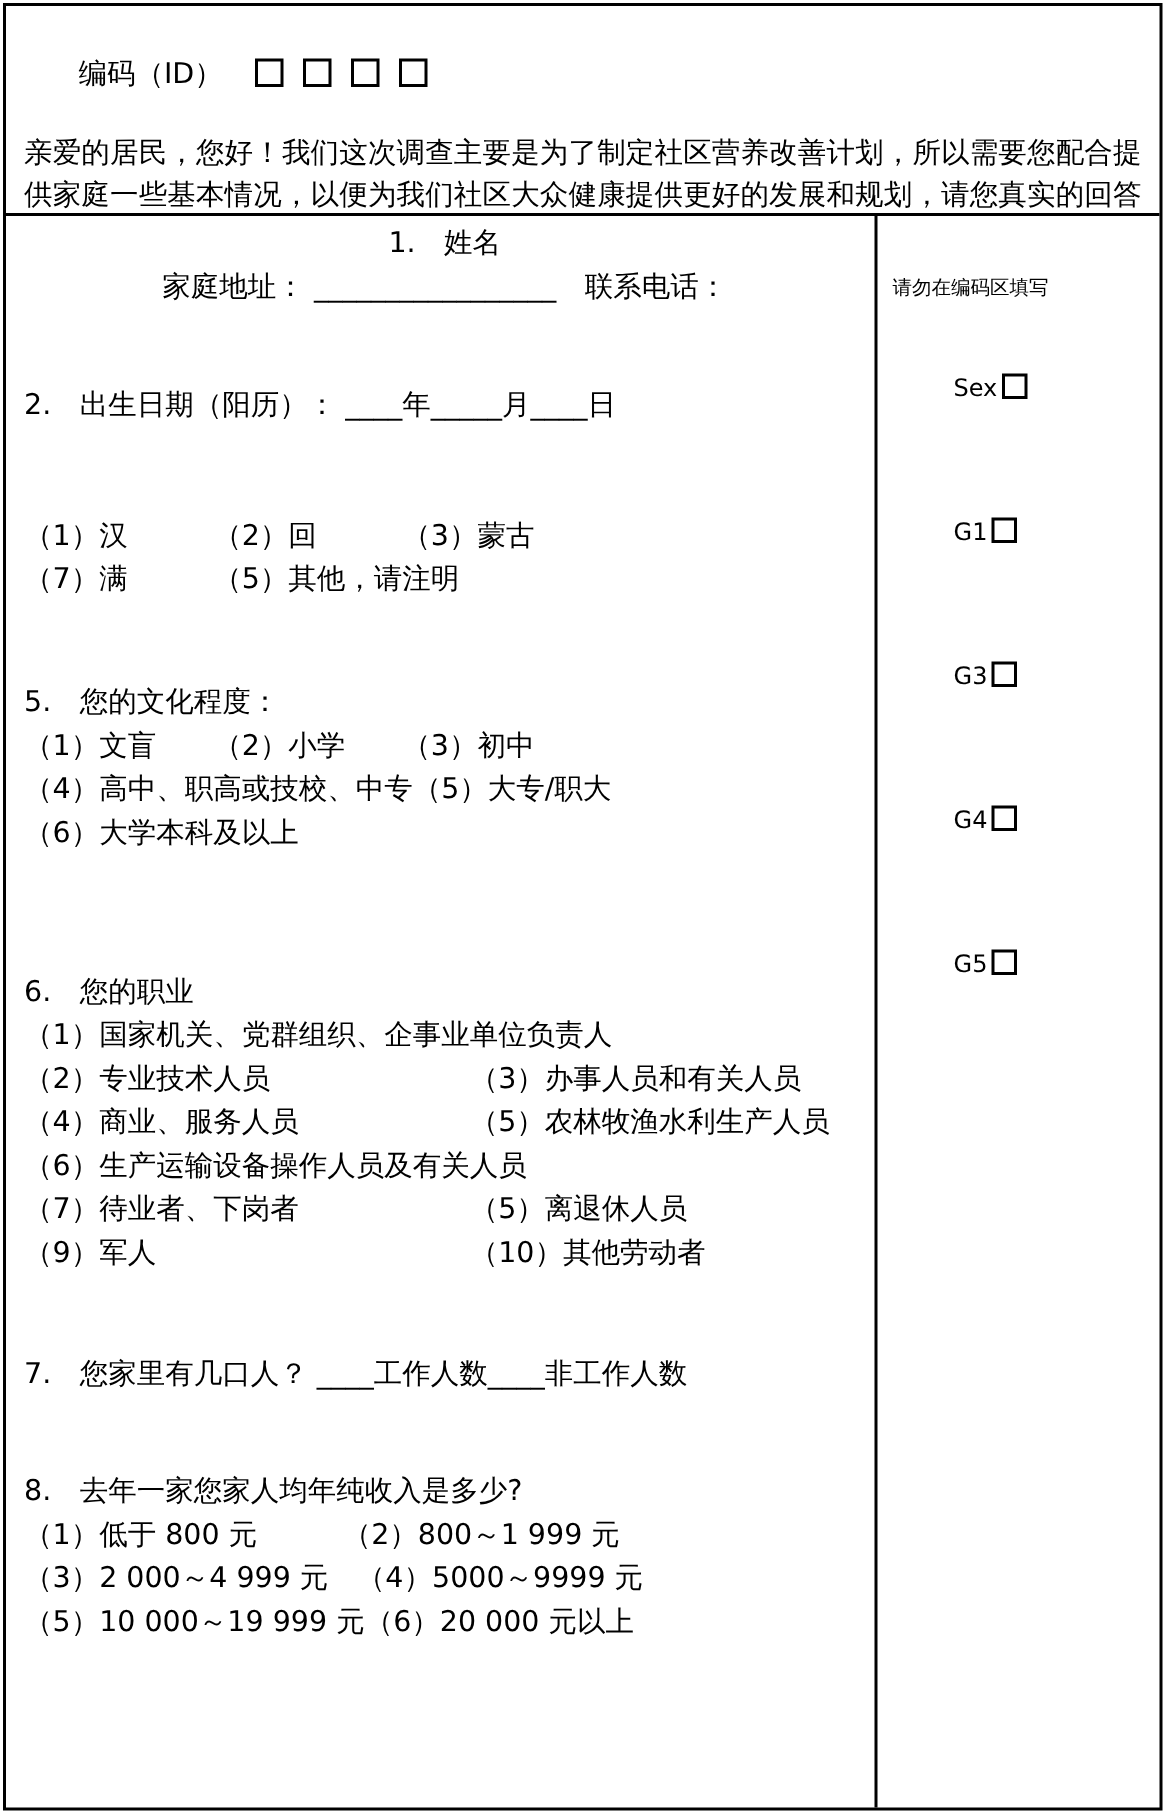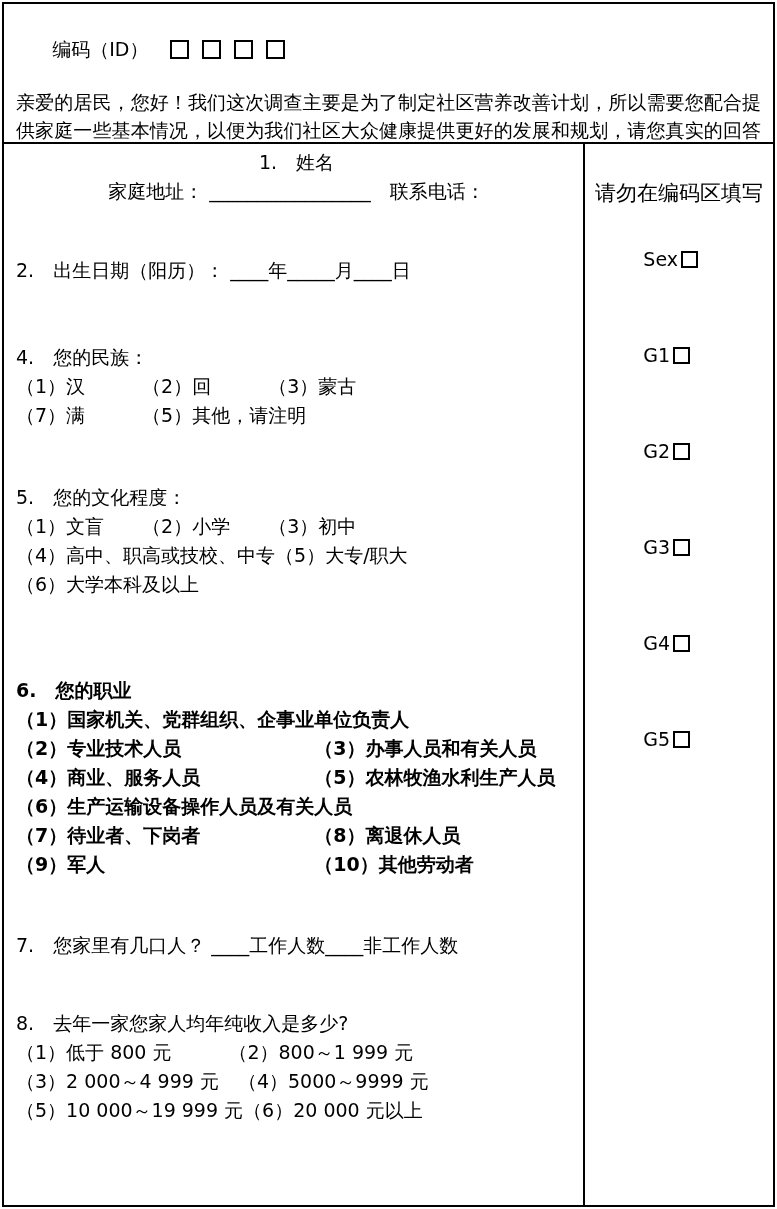--- a/index.html
+++ b/index.html
@@ -64,37 +64,37 @@
   .line {
     font-size: 19px;
     line-height: 29px;
     white-space: pre-wrap;
   }
   .q1 { margin-top: 4px; text-align: center; }
   .q2 { margin-top: 50px; }
   .q3 { margin-top: 54px; }
   .q4 { margin-top: 58px; }
   .q5 { margin-top: 53px; }
-  .q6 { margin-top: 77px; font-weight: bold; }
+  .q6 { margin-top: 77px; }
   .q7 { margin-top: 52px; }
   .q8 { margin-top: 49px; }
   .coding {
     flex: 1;
     box-sizing: border-box;
     padding: 34px 4px 0 10px;
     overflow: hidden;
   }
   .coding-note {
-    font-size: 21px;
+    font-size: 13px;
     line-height: 30px;
     margin-bottom: 3px;
     white-space: pre-wrap;
   }
   .cfield {
-    font-size: 19px;
+    font-size: 16px;
     line-height: 32px;
     white-space: pre-wrap;
   }
   .cbox2 {
     display: inline-block;
     box-sizing: border-box;
     width: 17px;
     height: 17px;
     border: 2px solid #000000;
     margin-left: 3px;
@@ -123,39 +123,38 @@
         <div class="line">1.　姓名</div>
         <div class="line">家庭地址： _________________　联系电话：</div>
       </div>
 
       <div class="q q2">
         <div class="line">2.　出生日期（阳历）： ____年_____月____日</div>
       </div>
 
 
       <div class="q q4">
-        <div class="line">4.　您的民族：</div>
         <div class="line">（1）汉　　　（2）回　　　（3）蒙古</div>
         <div class="line">（7）满　　　（5）其他，请注明</div>
       </div>
 
       <div class="q q5">
         <div class="line">5.　您的文化程度：</div>
         <div class="line">（1）文盲　　（2）小学　　（3）初中</div>
         <div class="line">（4）高中、职高或技校、中专（5）大专/职大</div>
         <div class="line">（6）大学本科及以上</div>
       </div>
 
       <div class="q q6">
         <div class="line">6.　您的职业</div>
         <div class="line">（1）国家机关、党群组织、企事业单位负责人</div>
         <div class="line">（2）专业技术人员　　　　　　　（3）办事人员和有关人员</div>
         <div class="line">（4）商业、服务人员　　　　　　（5）农林牧渔水利生产人员</div>
         <div class="line">（6）生产运输设备操作人员及有关人员</div>
-        <div class="line">（7）待业者、下岗者　　　　　　（8）离退休人员</div>
+        <div class="line">（7）待业者、下岗者　　　　　　（5）离退休人员</div>
         <div class="line">（9）军人　　　　　　　　　　　（10）其他劳动者</div>
       </div>
 
       <div class="q q7">
         <div class="line">7.　您家里有几口人？ ____工作人数____非工作人数</div>
       </div>
 
       <div class="q q8">
         <div class="line">8.　去年一家您家人均年纯收入是多少?</div>
         <div class="line">（1）低于 800 元　　　（2）800～1 999 元</div>
@@ -168,23 +167,20 @@
     <div class="coding">
       <div class="coding-note">请勿在编码区填写</div>
 
       <div class="cfield">
         <span>Sex</span><span class="cbox2"></span>
       </div>
       <div class="cfield">
         <span>G1</span><span class="cbox2"></span>
       </div>
       <div class="cfield">
-        <span>G2</span><span class="cbox2"></span>
-      </div>
-      <div class="cfield">
         <span>G3</span><span class="cbox2"></span>
       </div>
       <div class="cfield">
         <span>G4</span><span class="cbox2"></span>
       </div>
       <div class="cfield">
         <span>G5</span><span class="cbox2"></span>
       </div>
     </div>
 

